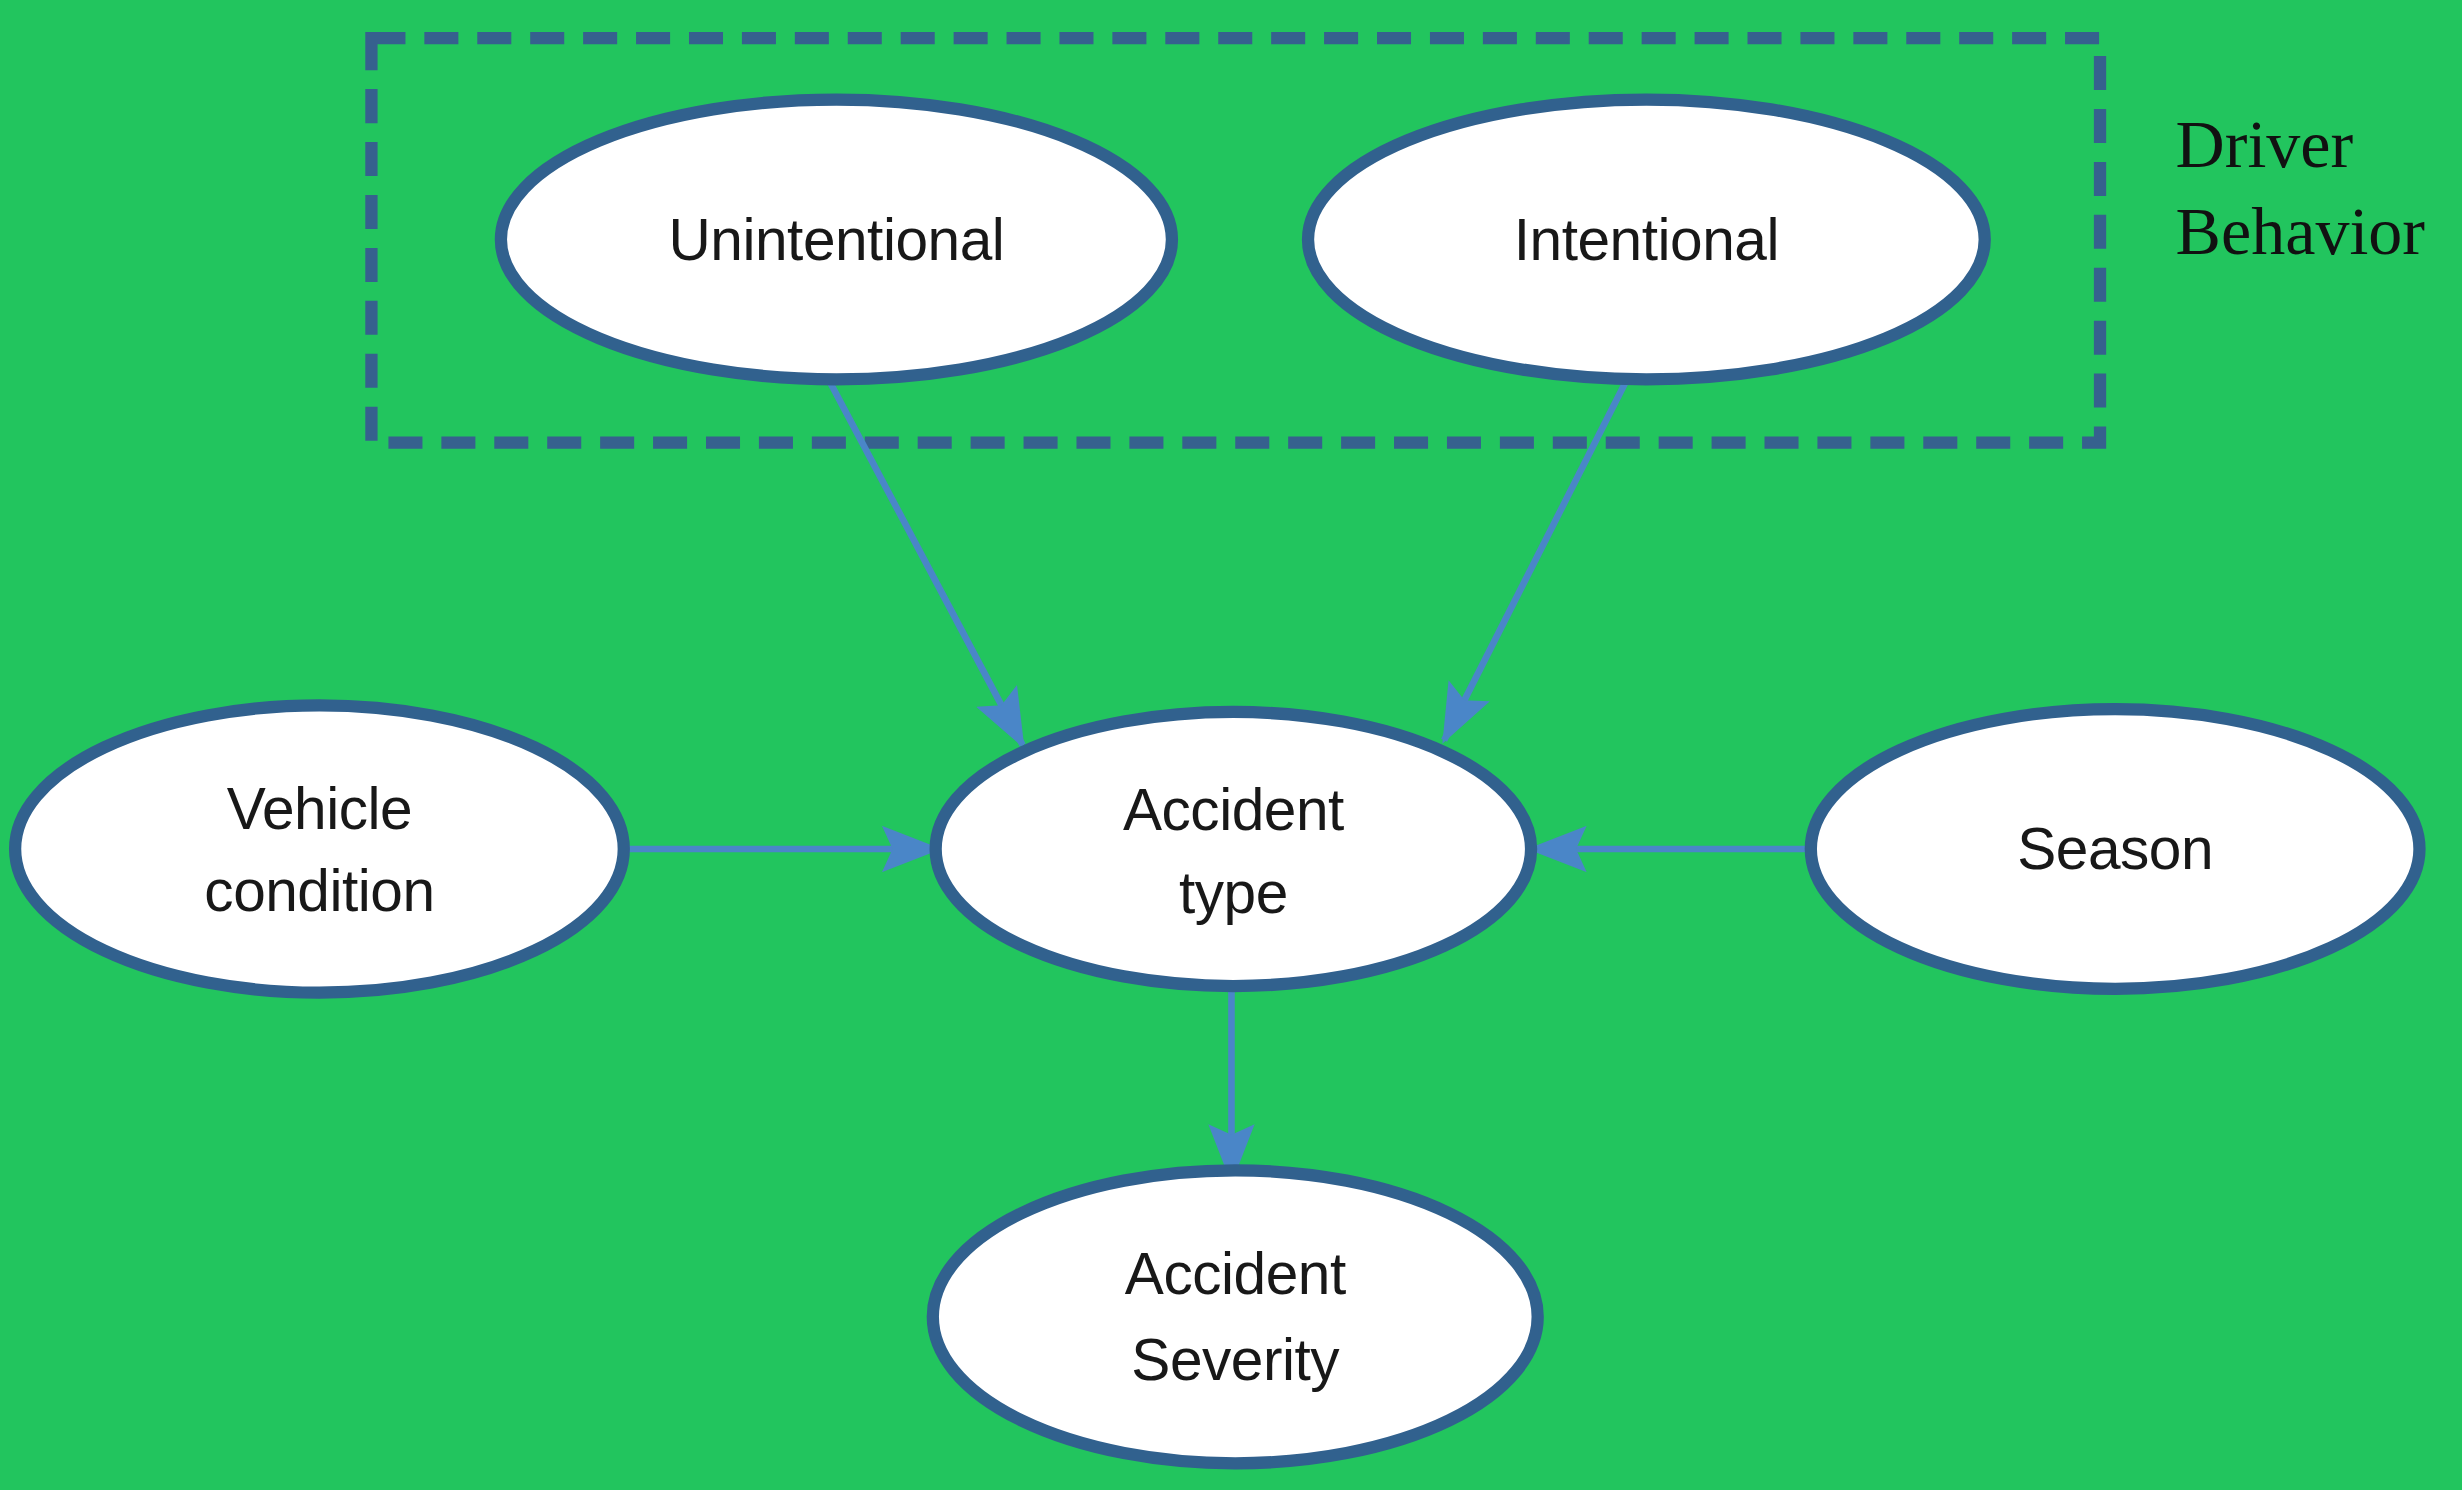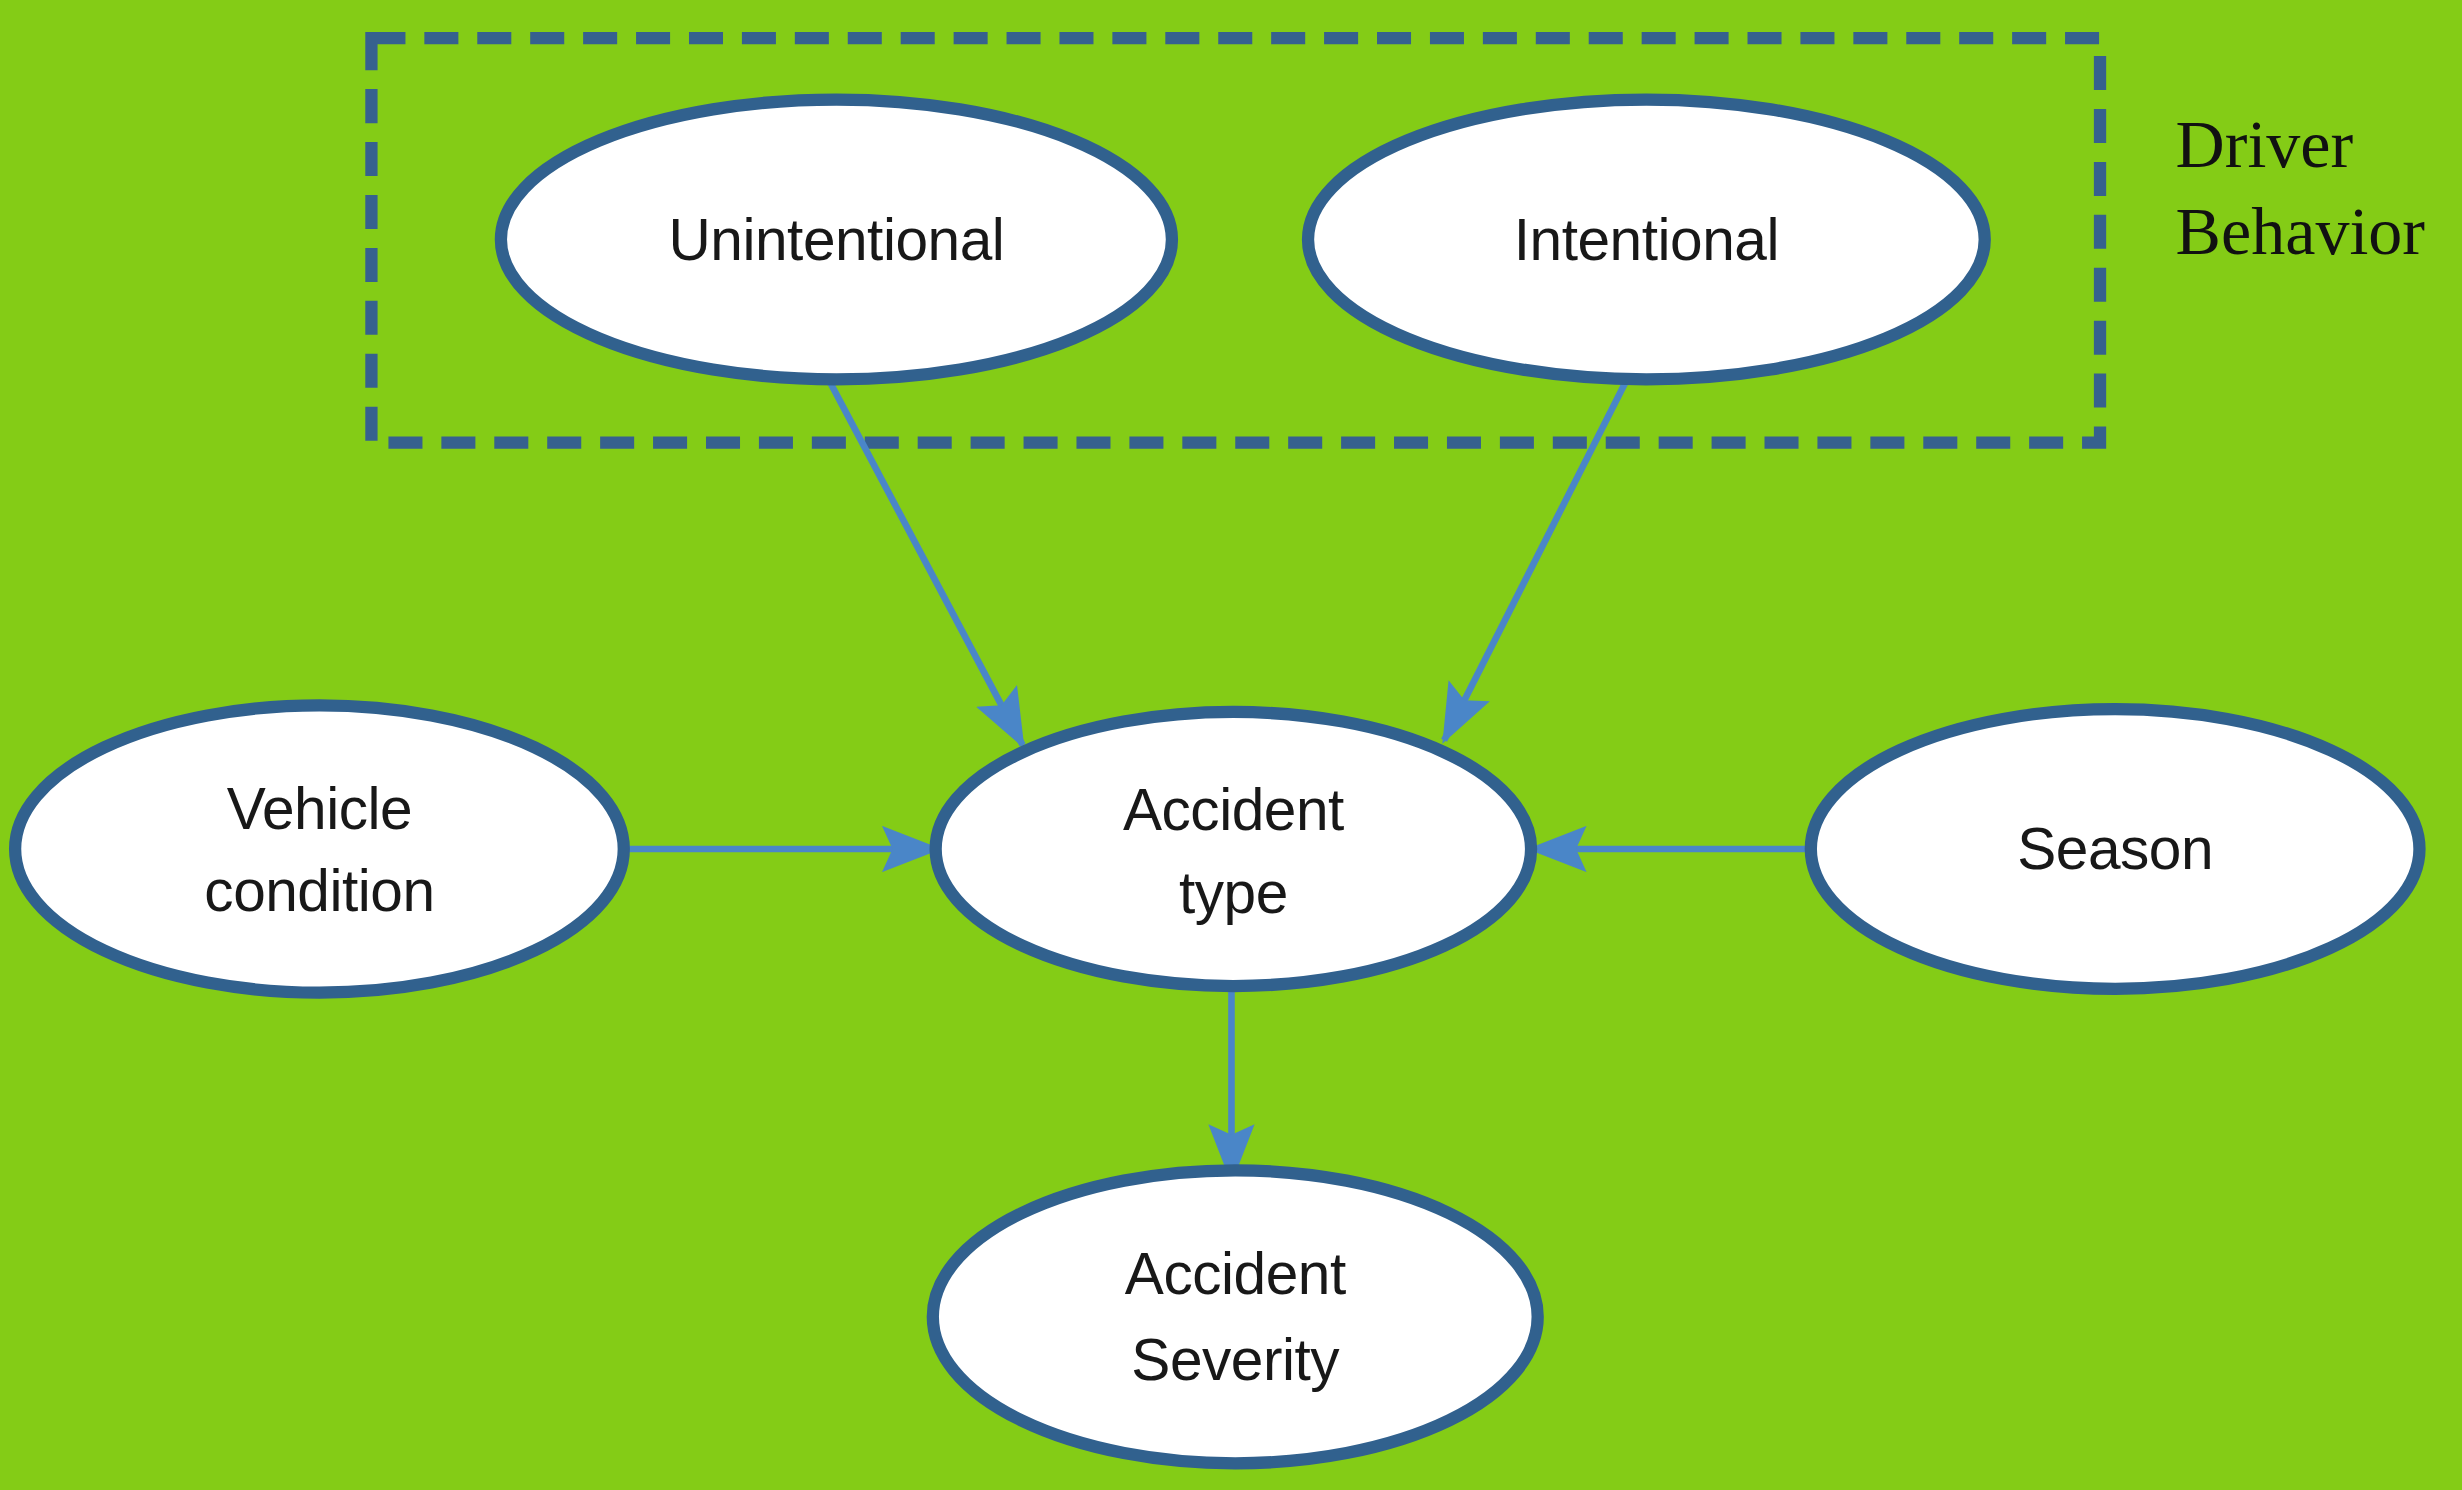--- a/index.html
+++ b/index.html
@@ -8,21 +8,21 @@
     padding: 0;
     background: #ffffff;
   }
   body {
     font-family: "Liberation Sans", sans-serif;
   }
   #stage {
     position: relative;
     width: 2462px;
     height: 1491px;
-    background: #84cc16;
+    background: #22c55e;
     overflow: hidden;
   }
   #diagram-svg {
     position: absolute;
     top: 0;
     left: 0;
     width: 2462px;
     height: 1491px;
     display: block;
   }

